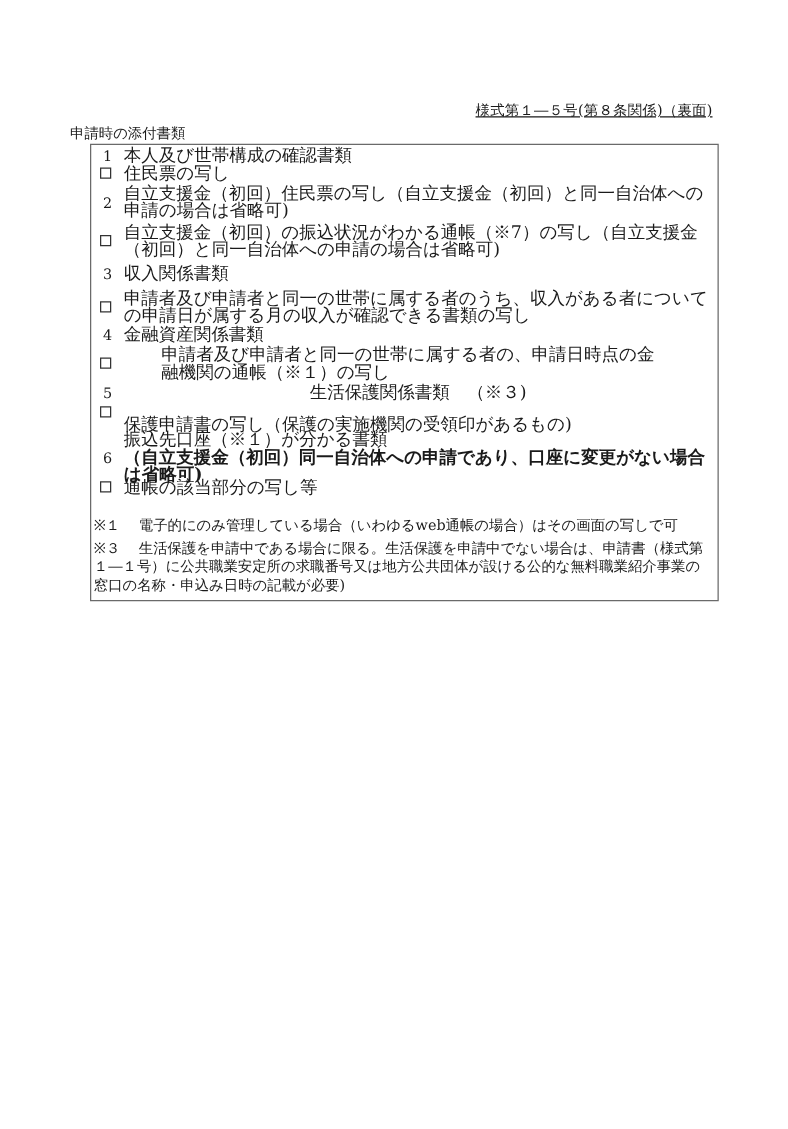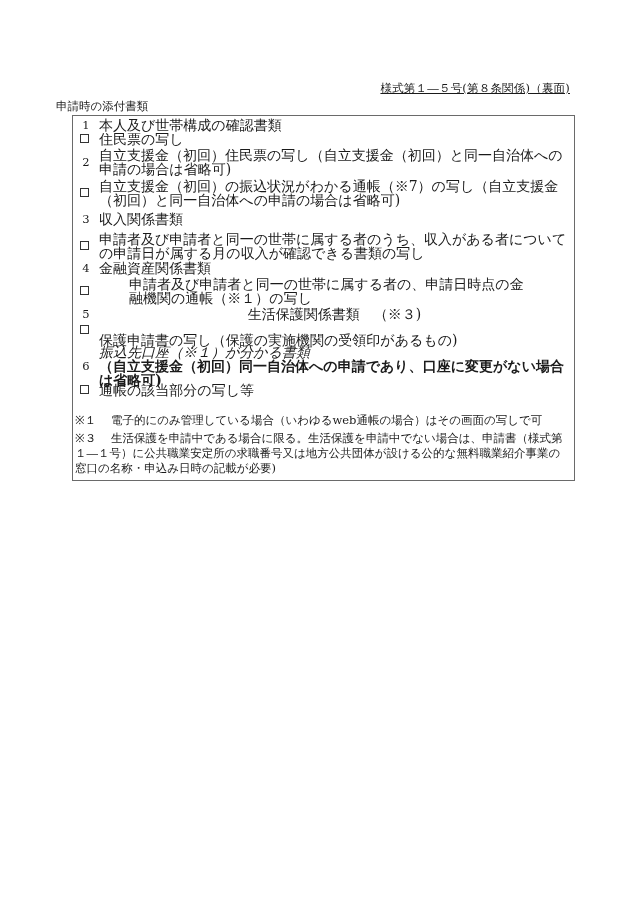--- a/index.html
+++ b/index.html
@@ -140,21 +140,21 @@
   </div>
 
   <div class="row" style="top:207px;height:24px;">
     <span class="mark" style="align-self:flex-start;"><span class="checkbox"></span></span>
     <span class="text" style="align-self:flex-end;">保護申請書の写し（保護の実施機関の受領印があるもの)</span>
   </div>
 
   <div class="row" style="top:235px;height:30px;">
     <span class="mark num">6</span>
     <span class="text">
-      <span style="display:block;font-style:italic;">振込先口座（※１）が分かる書類</span>
+      <span style="display:block;">振込先口座（※１）が分かる書類</span>
       <span style="display:block;font-weight:bold;">（自立支援金（初回）同一自治体への申請であり、口座に変更がない場合は省略可)</span>
     </span>
   </div>
 
   <div class="row" style="top:267px;height:14px;">
     <span class="mark"><span class="checkbox"></span></span>
     <span class="text">通帳の該当部分の写し等</span>
   </div>
 
   <div class="note" style="top:297px;">

